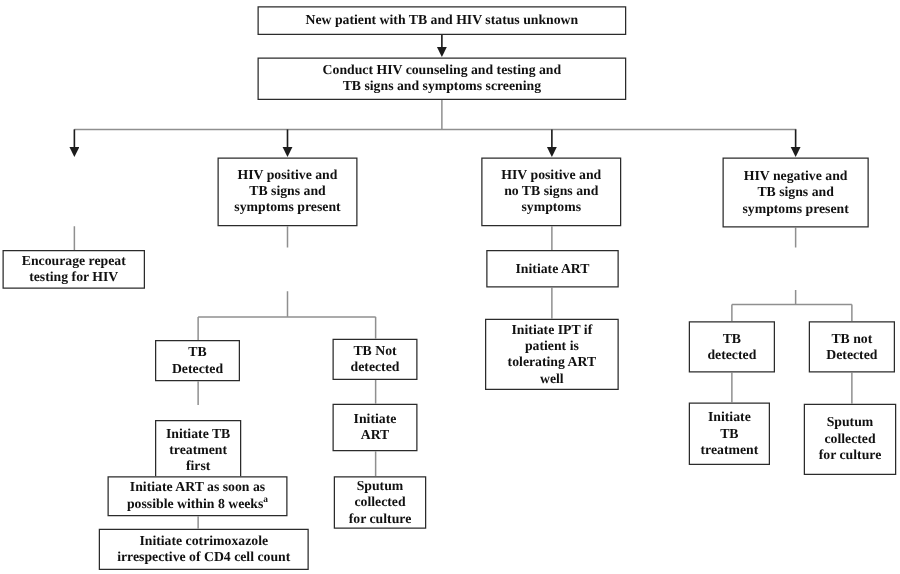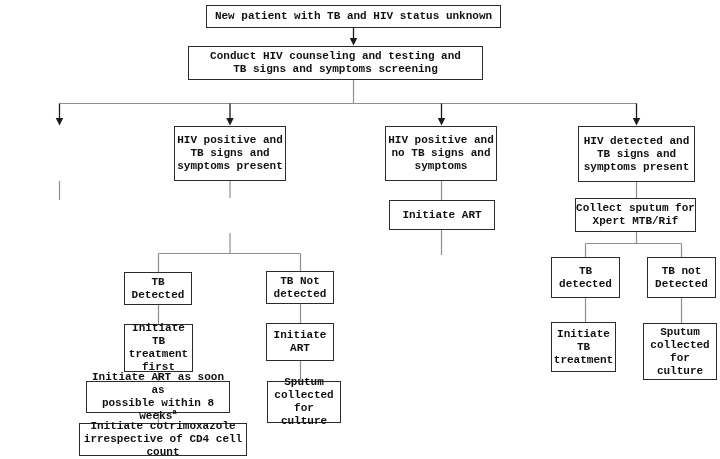--- a/index.html
+++ b/index.html
@@ -1,21 +1,21 @@
 <!DOCTYPE html>
 <html><head>
 <meta charset="utf-8">
 <style>
   html, body { margin: 0; padding: 0; background: #ffffff; }
   #canvas {
     position: relative;
     width: 720px;
     height: 459px;
     background: #ffffff;
-    font-family: Liberation Mono, monospace;
+    font-family: Liberation Serif, serif;
     overflow: hidden;
   }
   #wires {
     position: absolute;
     left: 0; top: 0;
     width: 720px; height: 459px;
   }
   .node {
     position: absolute;
     box-sizing: border-box;
@@ -85,66 +85,66 @@
       <line x1="230" y1="103.5" x2="230" y2="118.5" marker-end="url(#arrowhead)"></line>
       <line x1="441.5" y1="103.5" x2="441.5" y2="118.5" marker-end="url(#arrowhead)"></line>
       <line x1="636.5" y1="103.5" x2="636.5" y2="118.5" marker-end="url(#arrowhead)"></line>
     </g>
   </svg>
 
   <div class="node" style="left:206px; top:5px; width:295px; height:23px;">
     <span class="lbl">New patient with TB and HIV status unknown</span>
   </div>
 
-  <div class="node" style="left:188px; top:46px; width:295px; height:34px;justify-content:center;">
+  <div class="node" style="left:206px; top:46px; width:295px; height:34px;justify-content:center;">
     <span class="lbl">Conduct HIV counseling and testing and
 TB signs and symptoms screening</span>
   </div>
 
 
   <div class="node" style="left:174px; top:126px; width:112px; height:55px;">
     <span class="lbl">HIV positive and
 TB signs and
 symptoms present</span>
   </div>
 
   <div class="node" style="left:385px; top:126px; width:112px; height:55px;">
     <span class="lbl">HIV positive and
 no TB signs and
 symptoms</span>
   </div>
 
   <div class="node" style="left:578px; top:126px; width:117px; height:56px;">
-    <span class="lbl">HIV detected and
+    <span class="lbl">HIV negative and
 TB signs and
 symptoms present</span>
   </div>
 
+  <div class="node" style="left:2px; top:200px; width:114px; height:31px;">
+    <span class="lbl">Encourage repeat
+testing for HIV</span>
+  </div>
 
 
   <div class="node" style="left:389px; top:200px; width:106px; height:30px;">
     <span class="lbl">Initiate ART</span>
   </div>
 
-  <div class="node" style="left:575px; top:198px; width:121px; height:34px;">
-    <span class="lbl">Collect sputum for
-Xpert MTB/Rif</span>
-  </div>
 
   <div class="node" style="left:124px; top:272px; width:68px; height:33px;">
     <span class="lbl">TB
 Detected</span>
   </div>
 
   <div class="node" style="left:266px; top:271px; width:68px; height:33px;">
     <span class="lbl">TB Not
 detected</span>
   </div>
 
-  <div class="node" style="left:124px; top:324px; width:69px; height:48px;justify-content:center;">
+  <div class="node" style="left:124px; top:336px; width:69px; height:48px;justify-content:center;">
     <span class="lbl">Initiate TB
 treatment
 first</span>
   </div>
 
   <div class="node" style="left:266px; top:323px; width:68px; height:38px;">
     <span class="lbl">Initiate
 ART</span>
   </div>
 
@@ -157,20 +157,26 @@
     <span class="lbl">Sputum
 collected
 for culture</span>
   </div>
 
   <div class="node" style="left:79px; top:423px; width:168px; height:33px;">
     <span class="lbl">Initiate cotrimoxazole
 irrespective of CD4 cell count</span>
   </div>
 
+  <div class="node" style="left:388px; top:255px; width:107px; height:57px;">
+    <span class="lbl">Initiate IPT if
+patient is
+tolerating ART
+well</span>
+  </div>
 
   <div class="node" style="left:551px; top:257px; width:69px; height:41px;">
     <span class="lbl">TB
 detected</span>
   </div>
 
   <div class="node" style="left:647px; top:257px; width:69px; height:41px;">
     <span class="lbl">TB not
 Detected</span>
   </div>

